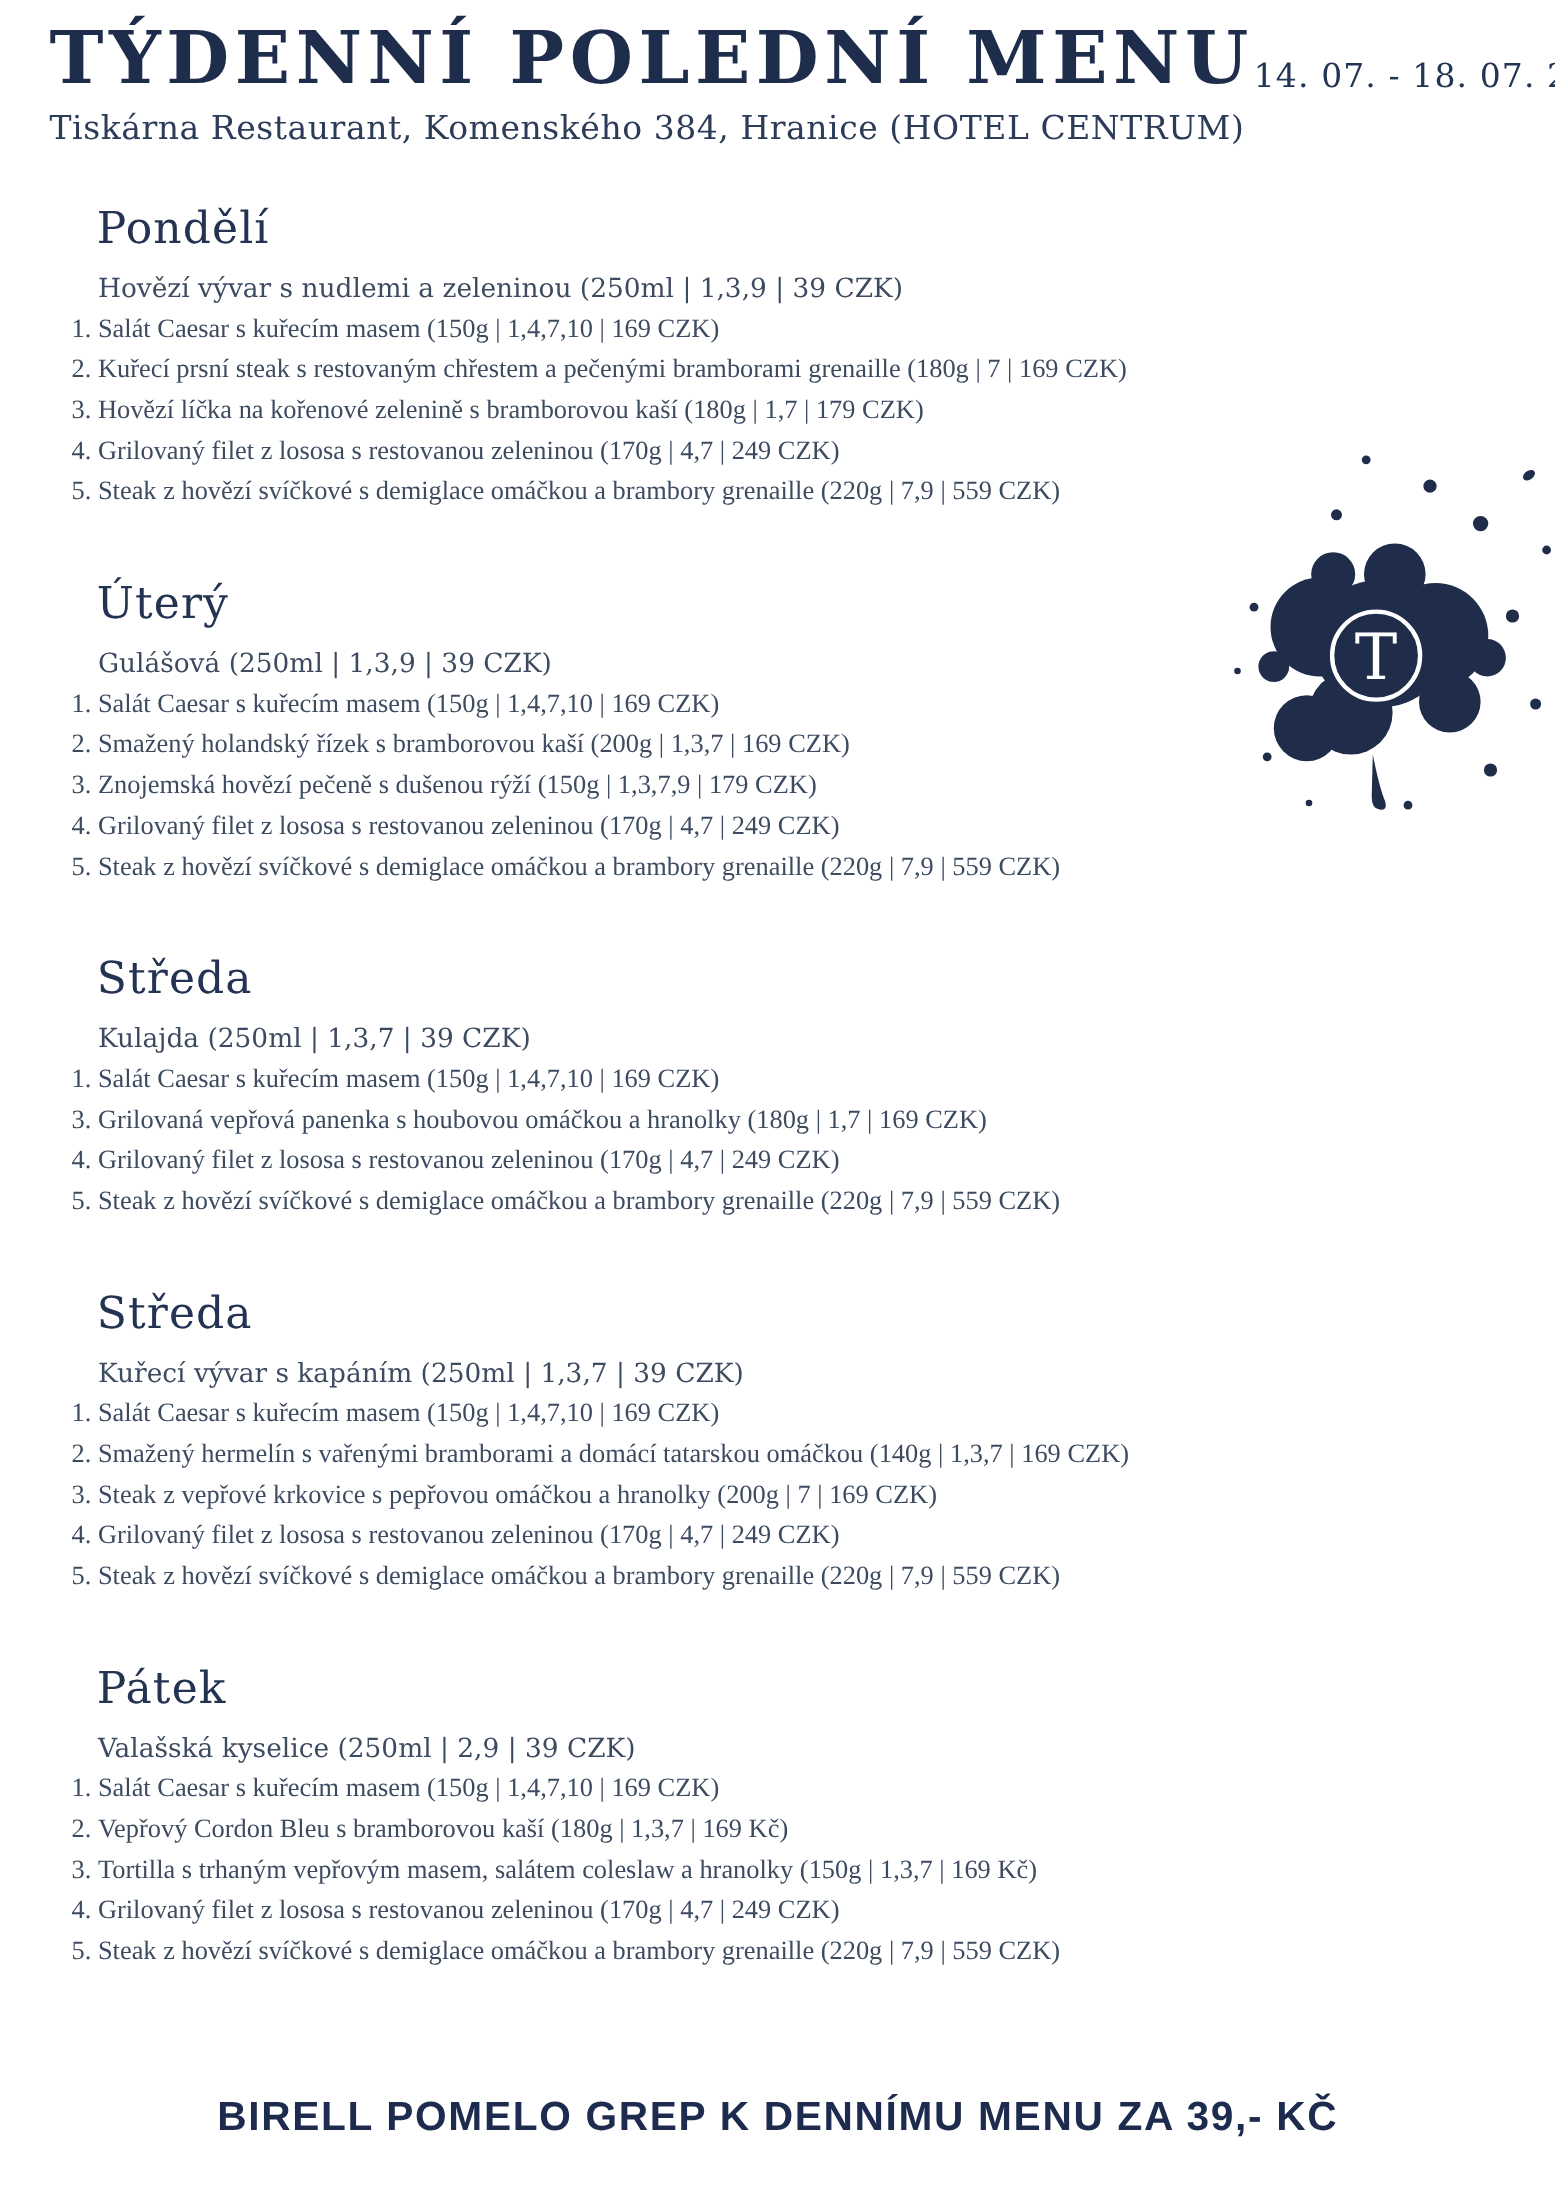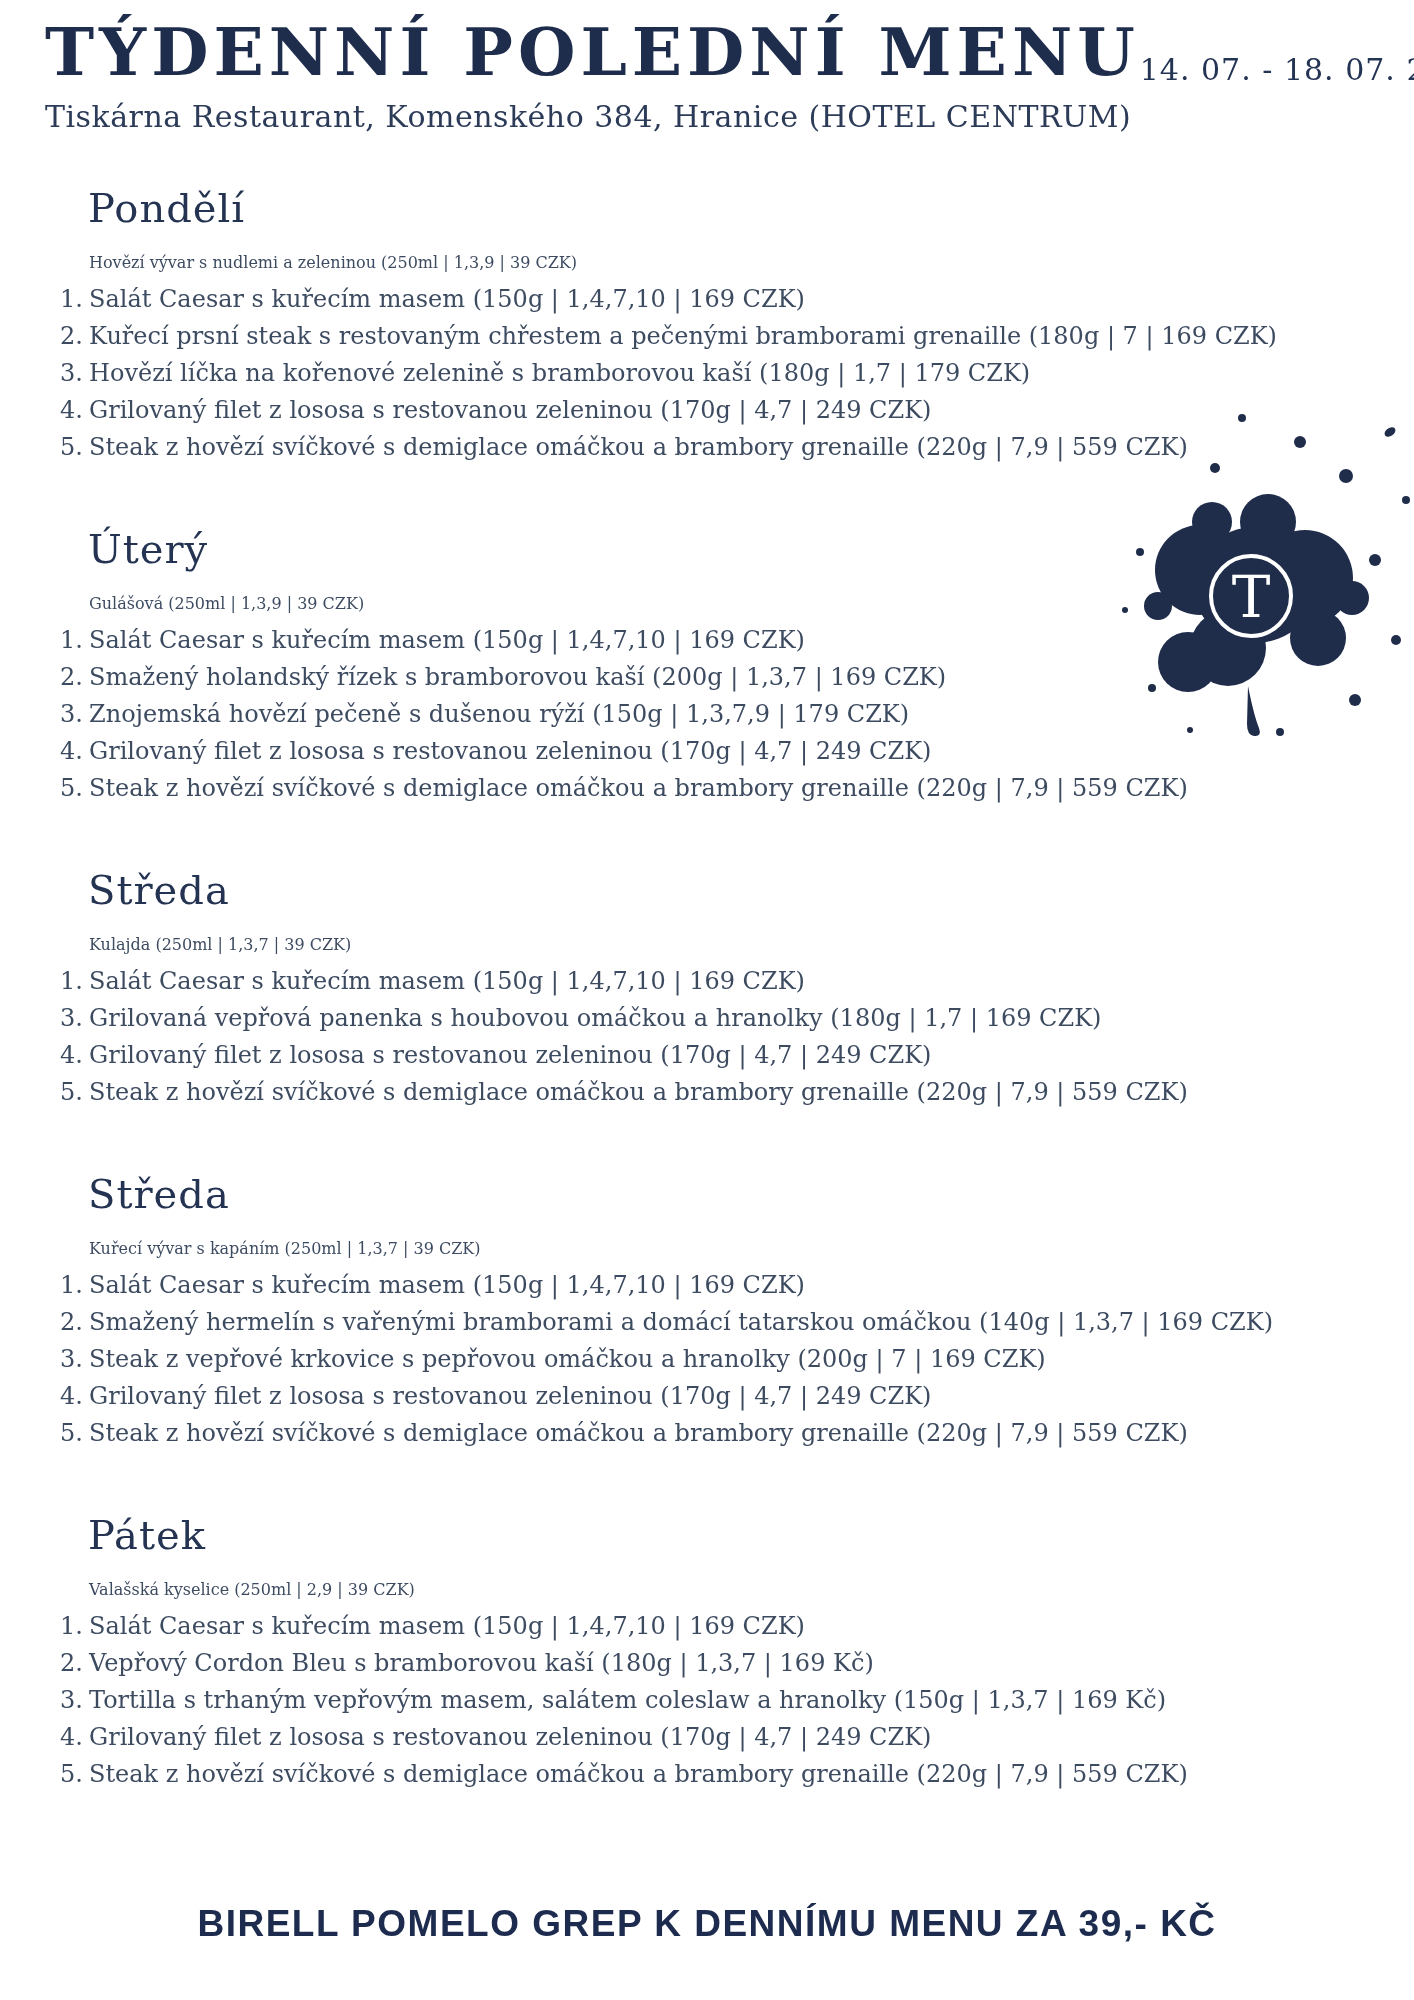--- a/index.html
+++ b/index.html
@@ -43,25 +43,25 @@
     margin: 0 0 0 43px;
     font-size: 40px;
     font-weight: 500;
     color: #243352;
     line-height: 52px;
     letter-spacing: 1px;
   }
   .soup-line {
     margin-top: 10px;
     padding-left: 44px;
-    font-size: 16px;
+    font-size: 24px;
     line-height: 37px;
     color: #3d4b61;
   }
-  .dish-list { list-style: none; margin: 0; padding: 0; }
+  .dish-list { list-style: none; margin: 0; padding: 0; font-family: Liberation Serif, serif; }
   .dish { font-size: 24px; line-height: 37px; color: #3d4b61; white-space: nowrap; }
   .num {
     display: inline-block;
     width: 38px;
     text-align: right;
     margin-right: 6px;
   }
   .footer-promo {
     position: absolute;
     left: 0;

